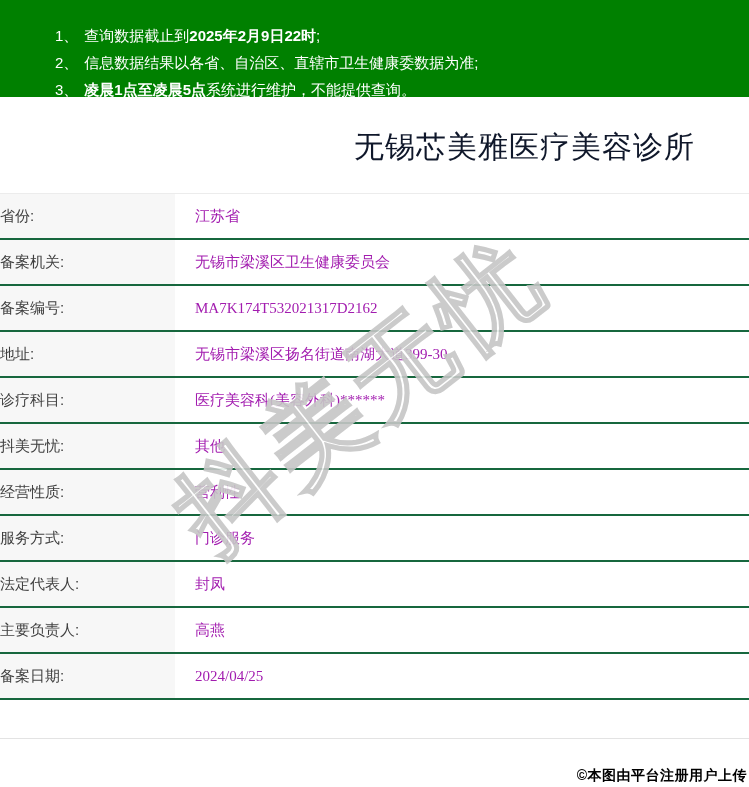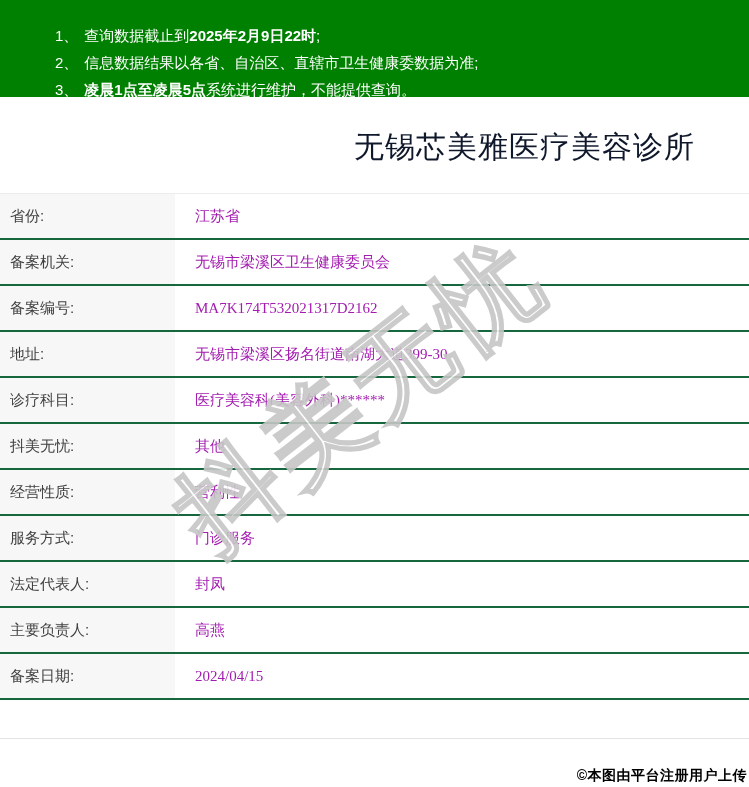--- a/index.html
+++ b/index.html
@@ -26,21 +26,21 @@
   
   .record-table{
     margin-top:25px;width:749px;border-top:1px solid #ececec;
   }
   .row{
     display:flex;align-items:stretch;height:44px;
     border-bottom:2px solid #17673e;
   }
   .row-label{
     width:175px;box-sizing:border-box;background:#f7f7f7;
-    display:flex;align-items:center;padding-left:10px;
+    display:flex;align-items:center;
     color:#3f3f3f;font-size:15px;flex-shrink:0;
   }
   .row-value{
     display:flex;align-items:center;padding-left:20px;
     color:#a21caf;font-size:15px;font-family:Liberation Serif, serif;
   }
   
   .footer-sep{
     margin-top:38px;border:none;border-top:1px solid #e3e3e3;height:0;
   }
@@ -119,21 +119,21 @@
   <div class="row">
     <div class="row-label">法定代表人:</div>
     <div class="row-value">封凤</div>
   </div>
   <div class="row">
     <div class="row-label">主要负责人:</div>
     <div class="row-value">高燕</div>
   </div>
   <div class="row">
     <div class="row-label">备案日期:</div>
-    <div class="row-value">2024/04/15</div>
+    <div class="row-value">2024/04/25</div>
   </div>
 </div>
 
 <hr class="footer-sep">
 
 <button class="close-button">〖关闭窗口〗</button>
 
 <div class="watermark">抖美无忧</div>
 
 <div class="copyright">©本图由平台注册用户上传</div>

